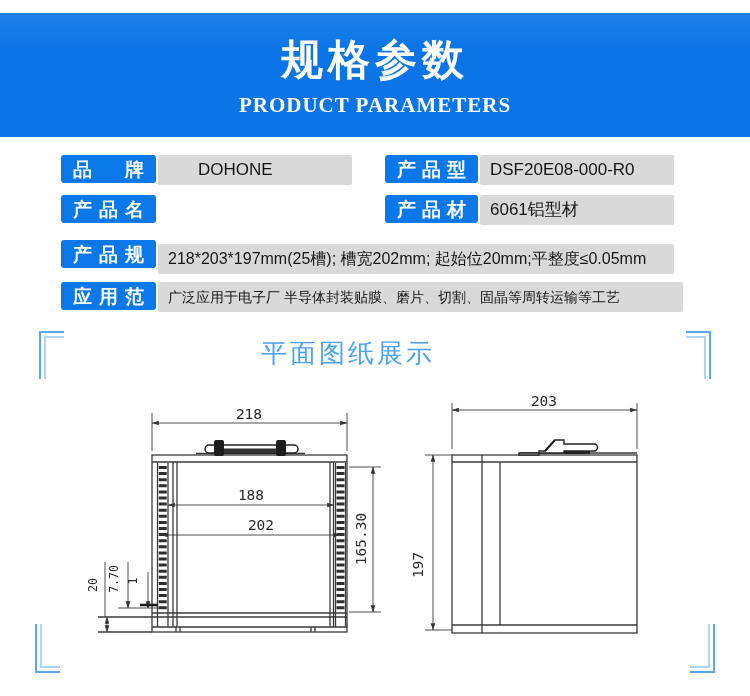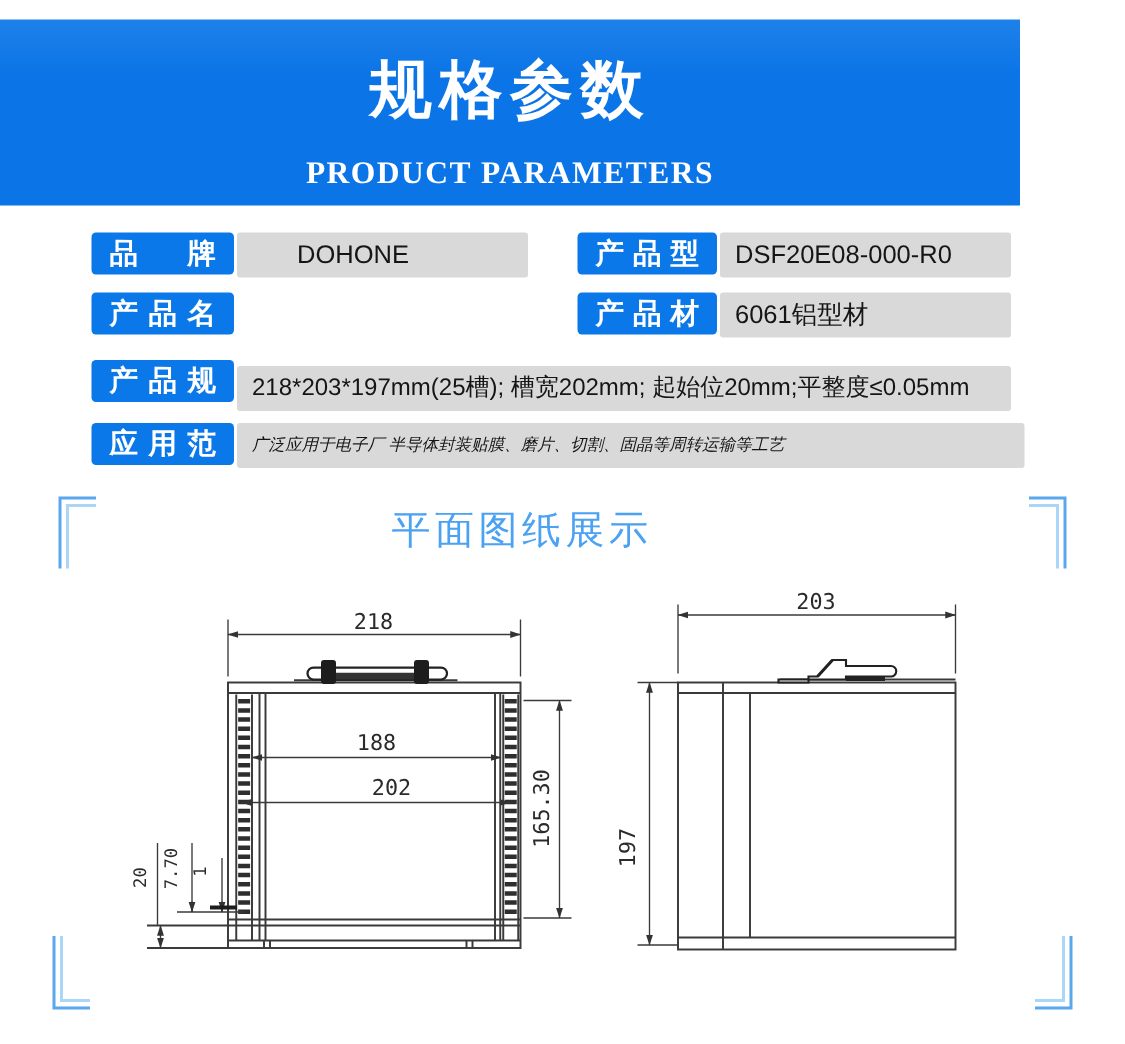--- a/index.html
+++ b/index.html
@@ -1,36 +1,36 @@
 <!DOCTYPE html>
 <html><head>
 <meta charset="utf-8">
 <style>
   html,body{margin:0;padding:0;background:#ffffff;}
   #page{position:relative;width:750px;height:696px;background:#ffffff;overflow:hidden;
         font-family:"Liberation Sans","DejaVu Sans",sans-serif;}
 
   
-  .banner{position:absolute;left:0;top:13px;width:680px;height:124px;
+  .banner{position:absolute;left:0;top:13px;width:750px;height:124px;
           background:linear-gradient(180deg,#1e81ea 0%,#0b74e6 30%,#0b74e6 100%);
           text-align:center;}
   .banner-cn{margin-top:24px;font-size:42px;line-height:46px;font-weight:bold;color:#ffffff;
              letter-spacing:5px;}
-  .banner-en{margin-top:20px;font-size:21px;font-weight:bold;color:#ffffff;
+  .banner-en{margin-top:10px;font-size:21px;font-weight:bold;color:#ffffff;
              font-family:"Liberation Serif","DejaVu Serif",serif;letter-spacing:1px;}
 
   
   .plabel{position:absolute;height:28px;line-height:30px;background:#0a78e8;color:#ffffff;
           font-size:19px;font-weight:bold;border-radius:3px;box-sizing:border-box;
           padding:0 12px;text-align:justify;text-align-last:justify;}
   .pval{position:absolute;height:30px;line-height:30px;background:#d9d9d9;color:#151515;
         font-size:17px;border-radius:2px;box-sizing:border-box;padding:0 0 0 10px;
         white-space:nowrap;overflow:hidden;}
   .pval.small{font-size:16px;}
-  .pval.smaller{font-size:11px;font-style:italic;}
+  .pval.smaller{font-size:14px;}
 
   
   .sec-title{position:absolute;left:0;top:336px;width:696px;text-align:center;
              font-size:26px;color:#4ba2f2;letter-spacing:3px;}
 
   .corner{position:absolute;}
 
   
   svg text.dim{font-family:"DejaVu Sans Mono","Liberation Mono",monospace;
                font-size:14.5px;fill:#2b2b2b;}

